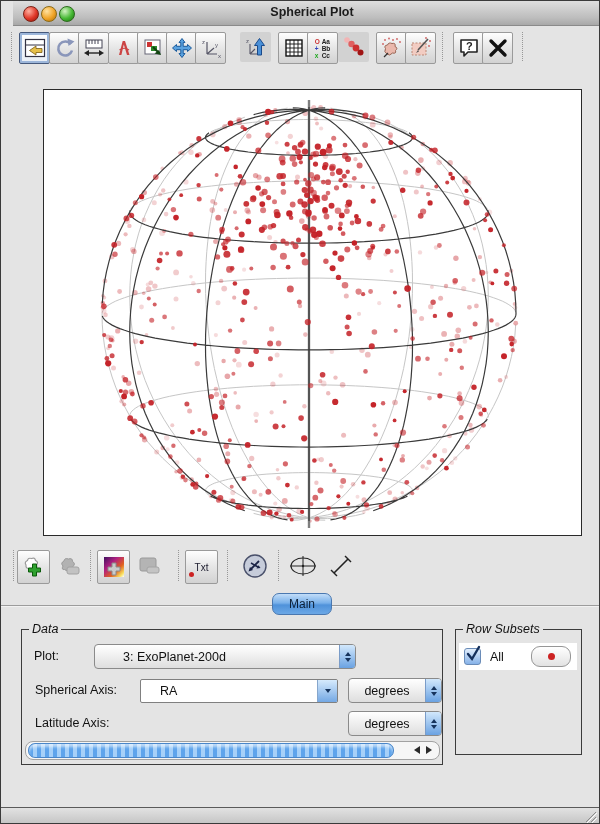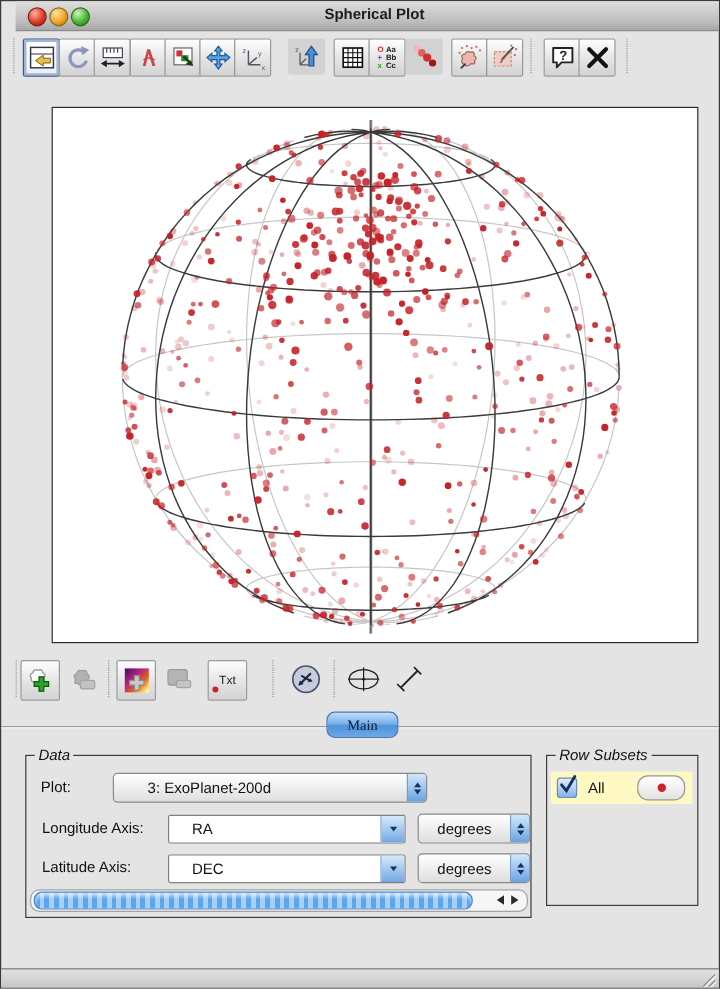--- a/index.html
+++ b/index.html
@@ -28,21 +28,21 @@
   .lgicon{font-size:6.5px;line-height:7px;font-weight:bold;color:#222;text-align:left;}
   .lgicon .s{display:inline-block;width:7px;}
   .lg-red{color:#cc3333;} .lg-blue{color:#3344bb;} .lg-green{color:#22aa22;}
   
   .plot{position:absolute;left:42px;top:88px;width:537px;height:445px;background:#fff;border:1px solid #2a2a2a;}
   
   .tabline{position:absolute;left:0;top:604px;width:100%;height:1px;background:#9c9c9c;}
   .tabline2{position:absolute;left:0;top:605px;width:100%;height:1px;background:#f2f2f2;}
   .tab{position:absolute;left:271px;top:592px;width:58px;height:20px;border:1px solid #4a78b0;border-radius:7px;
     background:linear-gradient(#c2ddf8,#78b0ea 45%,#4f92da 55%,#6ca8e6);display:flex;align-items:center;justify-content:center;
-    font-size:12px;color:#0c2038;z-index:3;font-family:Liberation Serif, serif;}
+    font-size:12px;color:#0c2038;z-index:3;}
   
   .fieldset{position:absolute;border:1px solid #3c3c3c;}
   .legend{position:absolute;top:-8px;left:7px;background:#e4e4e4;padding:0 3px;font-size:12.5px;color:#111;font-style:italic;}
   .lbl{position:absolute;font-size:12.5px;color:#111;white-space:nowrap;}
   
   .combo{position:absolute;display:flex;align-items:stretch;border:1px solid #8a8a8a;border-radius:4px;
     background:linear-gradient(#ffffff,#dedede);font-size:12.5px;color:#111;overflow:hidden;}
   .combo .val{flex:1;display:flex;align-items:center;padding:0 8px;white-space:nowrap;overflow:hidden;}
   .stepper{width:15px;border-left:1px solid #7a9cc8;background:linear-gradient(#d2e8fc,#6aa2e2);
     display:flex;flex-direction:column;align-items:center;justify-content:center;gap:2px;}
@@ -56,21 +56,21 @@
     display:flex;align-items:center;justify-content:center;}
   
   .sbar{position:absolute;height:17px;border:1px solid #a2a2a2;border-radius:8px;background:#f6f6f6;overflow:hidden;}
   .sthumb{position:absolute;left:2px;top:1px;height:13px;border-radius:7px;border:1px solid #4a86c8;
     background:repeating-linear-gradient(90deg,#5ea4ec 0 4px,#a6d0f8 4px 8px);
     box-shadow:inset 0 3px 3px rgba(255,255,255,.6);}
   .sarrows{position:absolute;right:2px;top:1px;height:13px;display:flex;align-items:center;gap:6px;padding:0 5px;}
   .ar-l{width:0;height:0;border-top:4px solid transparent;border-bottom:4px solid transparent;border-right:6px solid #2a2a2a;}
   .ar-r{width:0;height:0;border-top:4px solid transparent;border-bottom:4px solid transparent;border-left:6px solid #2a2a2a;}
   
-  .subsetrow{position:absolute;background:#fef9c3;display:flex;align-items:center;}
+  .subsetrow{position:absolute;background:#ffffff;display:flex;align-items:center;}
   .cbx{width:15px;height:15px;border:1px solid #6a8cb8;border-radius:3px;
     background:linear-gradient(#e2eefc,#86b2e8);position:relative;flex:none;}
   .cbx svg{position:absolute;left:0;top:-3px;overflow:visible;}
   .dotbtn{width:38px;height:19px;border:1px solid #969696;border-radius:9px;
     background:linear-gradient(#ffffff,#e2e2e2);display:flex;align-items:center;justify-content:center;}
   .reddot{width:7px;height:7px;border-radius:50%;background:#cc2222;}
   
   .status{position:absolute;left:8px;top:774px;width:582px;height:22px;border:1px solid #8e8e8e;background:#ececec;
     display:flex;align-items:center;padding-left:8px;font-family:"DejaVu Sans Mono",monospace;font-size:12px;color:#1a1a1a;letter-spacing:0.5px;}
   .botline{position:absolute;left:0;top:806px;width:100%;height:1px;background:#5a5a5a;}
@@ -935,21 +935,21 @@
   </div>
   <div class="t2btn flat" style="left:132px">
     <span>
       <svg width="28" height="28">
           <rect x="5" y="6" width="16" height="13" rx="2" fill="#b4b4b4" stroke="#9a9a9a"></rect>
           <rect x="12" y="15" width="12" height="6" rx="2" fill="#c4c4c4" stroke="#a4a4a4"></rect>
         </svg>
     </span>
   </div>
   <div class="sep2" style="left:177px"></div>
-  <div class="t2btn" style="left:172px">
+  <div class="t2btn" style="left:184px">
     <span style="position:relative;font-size:10px;color:#223;">
       <span>Txt</span>
       <span style="position:absolute;left:-6px;bottom:-4px;width:5px;height:5px;border-radius:50%;background:#cc2222;"></span>
     </span>
   </div>
   <div class="sep2" style="left:226px"></div>
   <div class="t2btn flat" style="left:238px">
     <span>
       <svg width="30" height="30">
           <circle cx="15" cy="15" r="11" fill="#c6ccda" stroke="#49506a" stroke-width="1.4"></circle>
@@ -992,42 +992,36 @@
 
     <span class="lbl" style="left:12px;top:19px;">Plot:</span>
     <div class="combo" style="left:72px;top:14px;width:240px;height:23px;padding-left:20px;">
       <span class="val">3: ExoPlanet-200d</span>
       <span class="stepper">
           <span class="tri-u"></span>
           <span class="tri-d"></span>
         </span>
     </div>
 
-    <span class="lbl" style="left:13px;top:53px;">Longitude Axis:</span>
+    <span class="lbl" style="left:13px;top:53px;">Spherical Axis:</span>
     <div class="fcombo" style="left:118px;top:49px;width:196px;height:22px;">
       <span class="val">RA</span>
       <span class="drop">
           <span class="tri-d"></span>
         </span>
     </div>
     <div class="combo" style="left:326px;top:48px;width:92px;height:23px;">
       <span class="val" style="justify-content:center;">degrees</span>
       <span class="stepper">
           <span class="tri-u"></span>
           <span class="tri-d"></span>
         </span>
     </div>
 
     <span class="lbl" style="left:13px;top:86px;text-align:center;">Latitude Axis:</span>
-    <div class="fcombo" style="left:118px;top:82px;width:196px;height:22px;">
-      <span class="val">DEC</span>
-      <span class="drop">
-          <span class="tri-d"></span>
-        </span>
-    </div>
     <div class="combo" style="left:326px;top:81px;width:92px;height:23px;">
       <span class="val" style="justify-content:center;">degrees</span>
       <span class="stepper">
           <span class="tri-u"></span>
           <span class="tri-d"></span>
         </span>
     </div>
 
     <div class="sbar" style="left:3px;top:111px;width:413px;">
       <div class="sthumb" style="width:364px;"></div>

